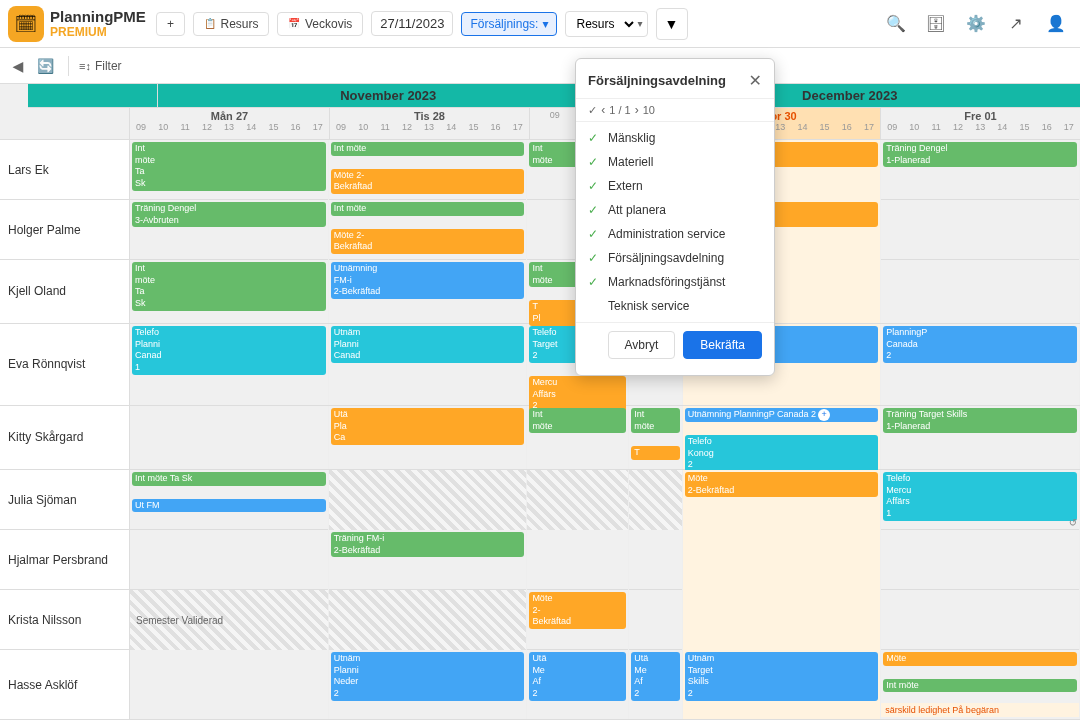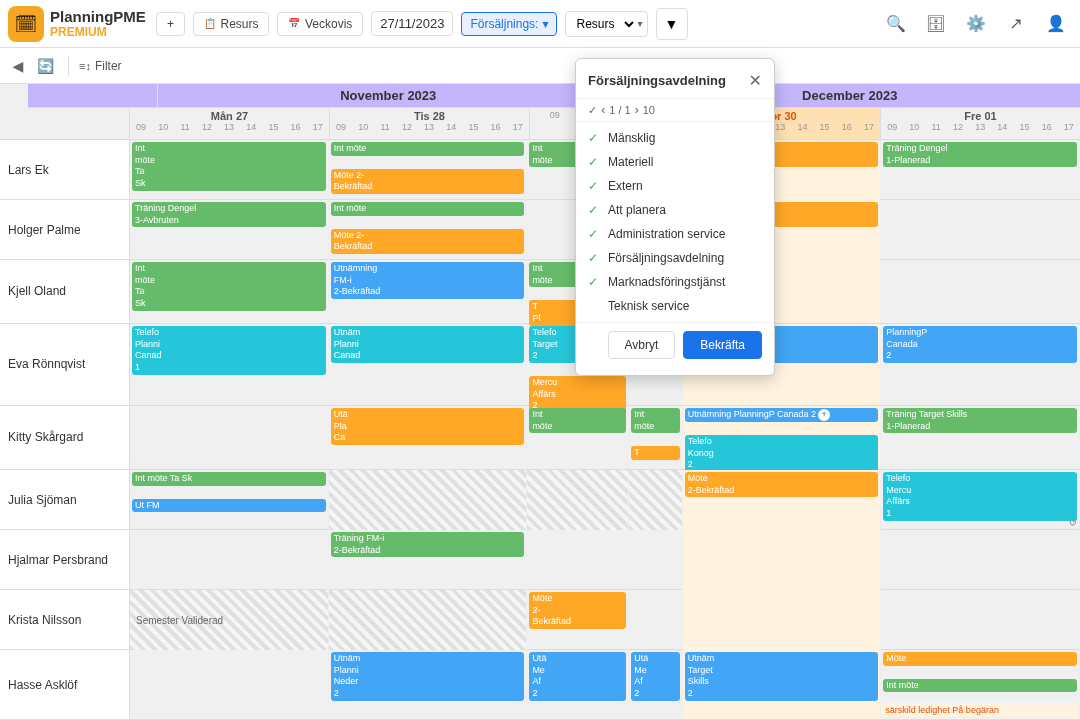--- a/index.html
+++ b/index.html
@@ -26,21 +26,21 @@
       display: flex; align-items: center; background: #fff; height: 36px;
       border-bottom: 1px solid #ddd; padding: 0 8px; gap: 6px;
     }
     .nav-arrow { width: 20px; height: 20px; display: flex; align-items: center; justify-content: center; cursor: pointer; color: #666; font-size: 14px; }
     .refresh-btn { width: 24px; height: 24px; display: flex; align-items: center; justify-content: center; cursor: pointer; color: #666; }
     .vertical-sep { width: 1px; height: 20px; background: #ddd; margin: 0 4px; }
     .filter-label { font-size: 12px; color: #555; display: flex; align-items: center; gap: 4px; }
 
     
     .calendar-container { display: flex; flex-direction: column; height: calc(720px - 84px); overflow: hidden; }
-    .month-headers { display: flex; background: #c4b5fd; border-bottom: 1px solid #ddd; margin-left: 28px; }
+    .month-headers { display: flex; background: #14b8a6; border-bottom: 1px solid #ddd; margin-left: 28px; }
     .month-header { flex: 1; text-align: center; font-size: 13px; font-weight: bold; padding: 4px; color: #333; border-right: 1px solid #ddd; }
     .month-header:last-child { border-right: none; }
 
     .calendar-grid { display: flex; flex-direction: column; flex: 1; overflow-y: auto; }
 
     
     .day-headers-row { display: flex; background: #f0f0f0; border-bottom: 1px solid #ddd; min-height: 32px; position: sticky; top: 0; z-index: 10; }
     .name-col-header { width: 130px; min-width: 130px; border-right: 1px solid #ddd; background: #f0f0f0; }
     .days-area-header { flex: 1; display: flex; }
     .day-col-header { flex: 1; text-align: center; border-right: 1px solid #ddd; font-size: 11px; padding: 2px 0; }

